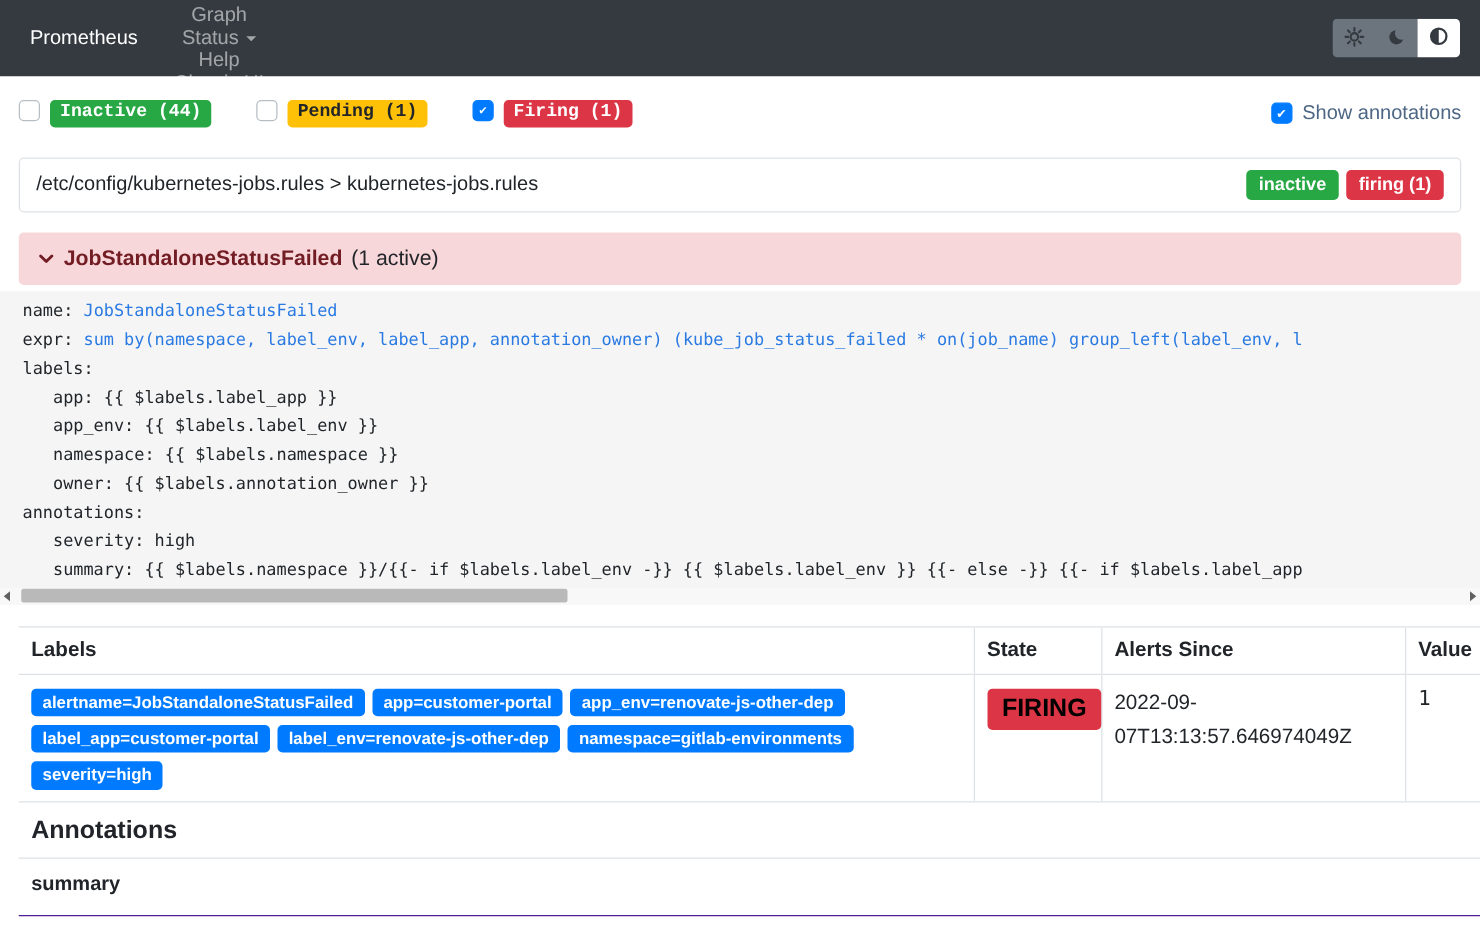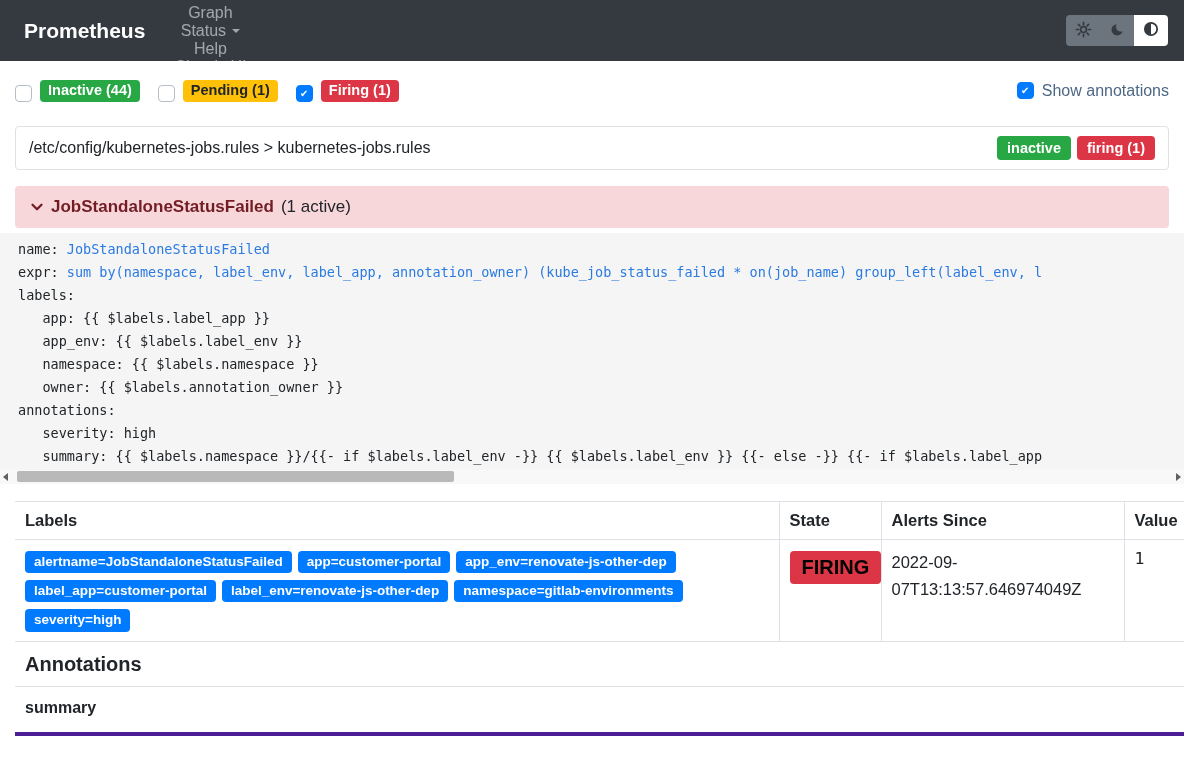--- a/index.html
+++ b/index.html
@@ -1,31 +1,31 @@
 <!DOCTYPE html>
 <html><head>
 <meta charset="utf-8">
 <style>
   * { margin:0; padding:0; box-sizing:border-box; }
   body { font-family:"Liberation Sans", sans-serif; background:#fff; }
   .page { width:1184px; height:761px; overflow:hidden; background:#fff; }
 
   
   .navbar { height:61px; background:#343a40; display:flex; align-items:center; padding:0 16px 0 24px; }
-  .brand { color:#fff; font-size:21px; margin-right:16px; text-decoration:none;font-weight:bold; }
+  .brand { color:#fff; font-size:16px; margin-right:16px; text-decoration:none; }
   .nav-links { display:flex; align-items:center;flex-direction:column; }
   .nav-link { color:rgba(255,255,255,0.55); font-size:16px; padding:0 13px; text-decoration:none; display:flex; align-items:center; }
   .caret { display:inline-block; margin-left:6px; border-left:4px solid transparent; border-right:4px solid transparent; border-top:4px solid rgba(255,255,255,0.55); }
   .theme-group { margin-left:auto; display:flex; border-radius:4px; overflow:hidden; }
   .theme-btn { width:34px; height:31px; display:flex; align-items:center; justify-content:center; background:#6c757d; border:none; cursor:pointer; }
   .theme-btn.active { background:#fff; }
 
   
   .filters { display:flex; align-items:center; margin:19px 15px 0 15px; }
-  .filter-group { display:flex; align-items:flex-end; margin-right:18px; cursor:pointer; }
+  .filter-group { display:flex; align-items:flex-start; margin-right:36px; cursor:pointer;font-family:Liberation Mono, monospace; }
   .checkbox { width:17px; height:17px; border:1px solid #b6bec5; border-radius:4px; background:#fff; margin-right:8px; display:flex; align-items:center; justify-content:center; font-size:10px; color:#fff; flex:none; }
   .checkbox.checked { background:#007bff; border-color:#007bff; }
   .badge { font-weight:700; font-size:14.5px; padding:3px 8px; border-radius:4px; line-height:1.1; white-space:nowrap; }
   .show-ann { margin-left:auto; display:flex; align-items:center; color:#4d6785; font-size:16px; cursor:pointer; }
 
   
   .rule-card { margin:24px 15px 0 15px; border:1px solid #dee2e6; border-radius:4px; padding:9px 13px; display:flex; align-items:center; font-size:16px; color:#212529; }
   .rule-badges { margin-left:auto; display:flex; gap:6px; }
   .rule-badge { font-weight:700; font-size:14.5px; color:#fff; padding:4px 10px; border-radius:4px; white-space:nowrap; }
 
@@ -55,21 +55,21 @@
   .alert-table td { font-size:16.5px; color:#212529; }
   .col-labels { width:764px; } .col-state { width:102px; } .col-active { width:243px; } .col-value { width:60px; }
   .labels-wrap { display:flex; flex-wrap:wrap; gap:7px 6px; padding-top:2px; }
   .lbl-badge { background:#007bff; color:#fff; font-weight:700; font-size:13.5px; padding:3px 9px; border-radius:4px; white-space:nowrap; line-height:1.2; }
   .state-badge { display:inline-block; background:#dc3545; color:#000000; font-weight:700; font-size:20px; padding:5px 12px; border-radius:4px; margin-top:2px; }
   .value-cell { font-family:"DejaVu Sans Mono", monospace; font-size:15px; }
   .active-since { line-height:1.65; word-break:normal; }
 
   
   .annotations-heading { border-top:1px solid #dee2e6; padding:8px 10px; font-size:20px; font-weight:700; color:#212529; line-height:28px; }
-  .annotation-row { border-top:1px solid #dee2e6; border-bottom:4px solid #4c1d95; padding:9px 5px 12px 10px; }
+  .annotation-row { border-top:1px solid #dee2e6; border-bottom:1px solid #4c1d95; padding:9px 5px 12px 10px; }
   .ann-key { font-weight:700; font-size:16px; color:#212529; line-height:24px; }
   .ann-val { font-size:16.5px; color:#212529; line-height:25px; }
 </style>
 </head>
 <body>
 
 <div class="page">
 
   <nav class="navbar">
     <a class="brand" href="#">Prometheus</a>

